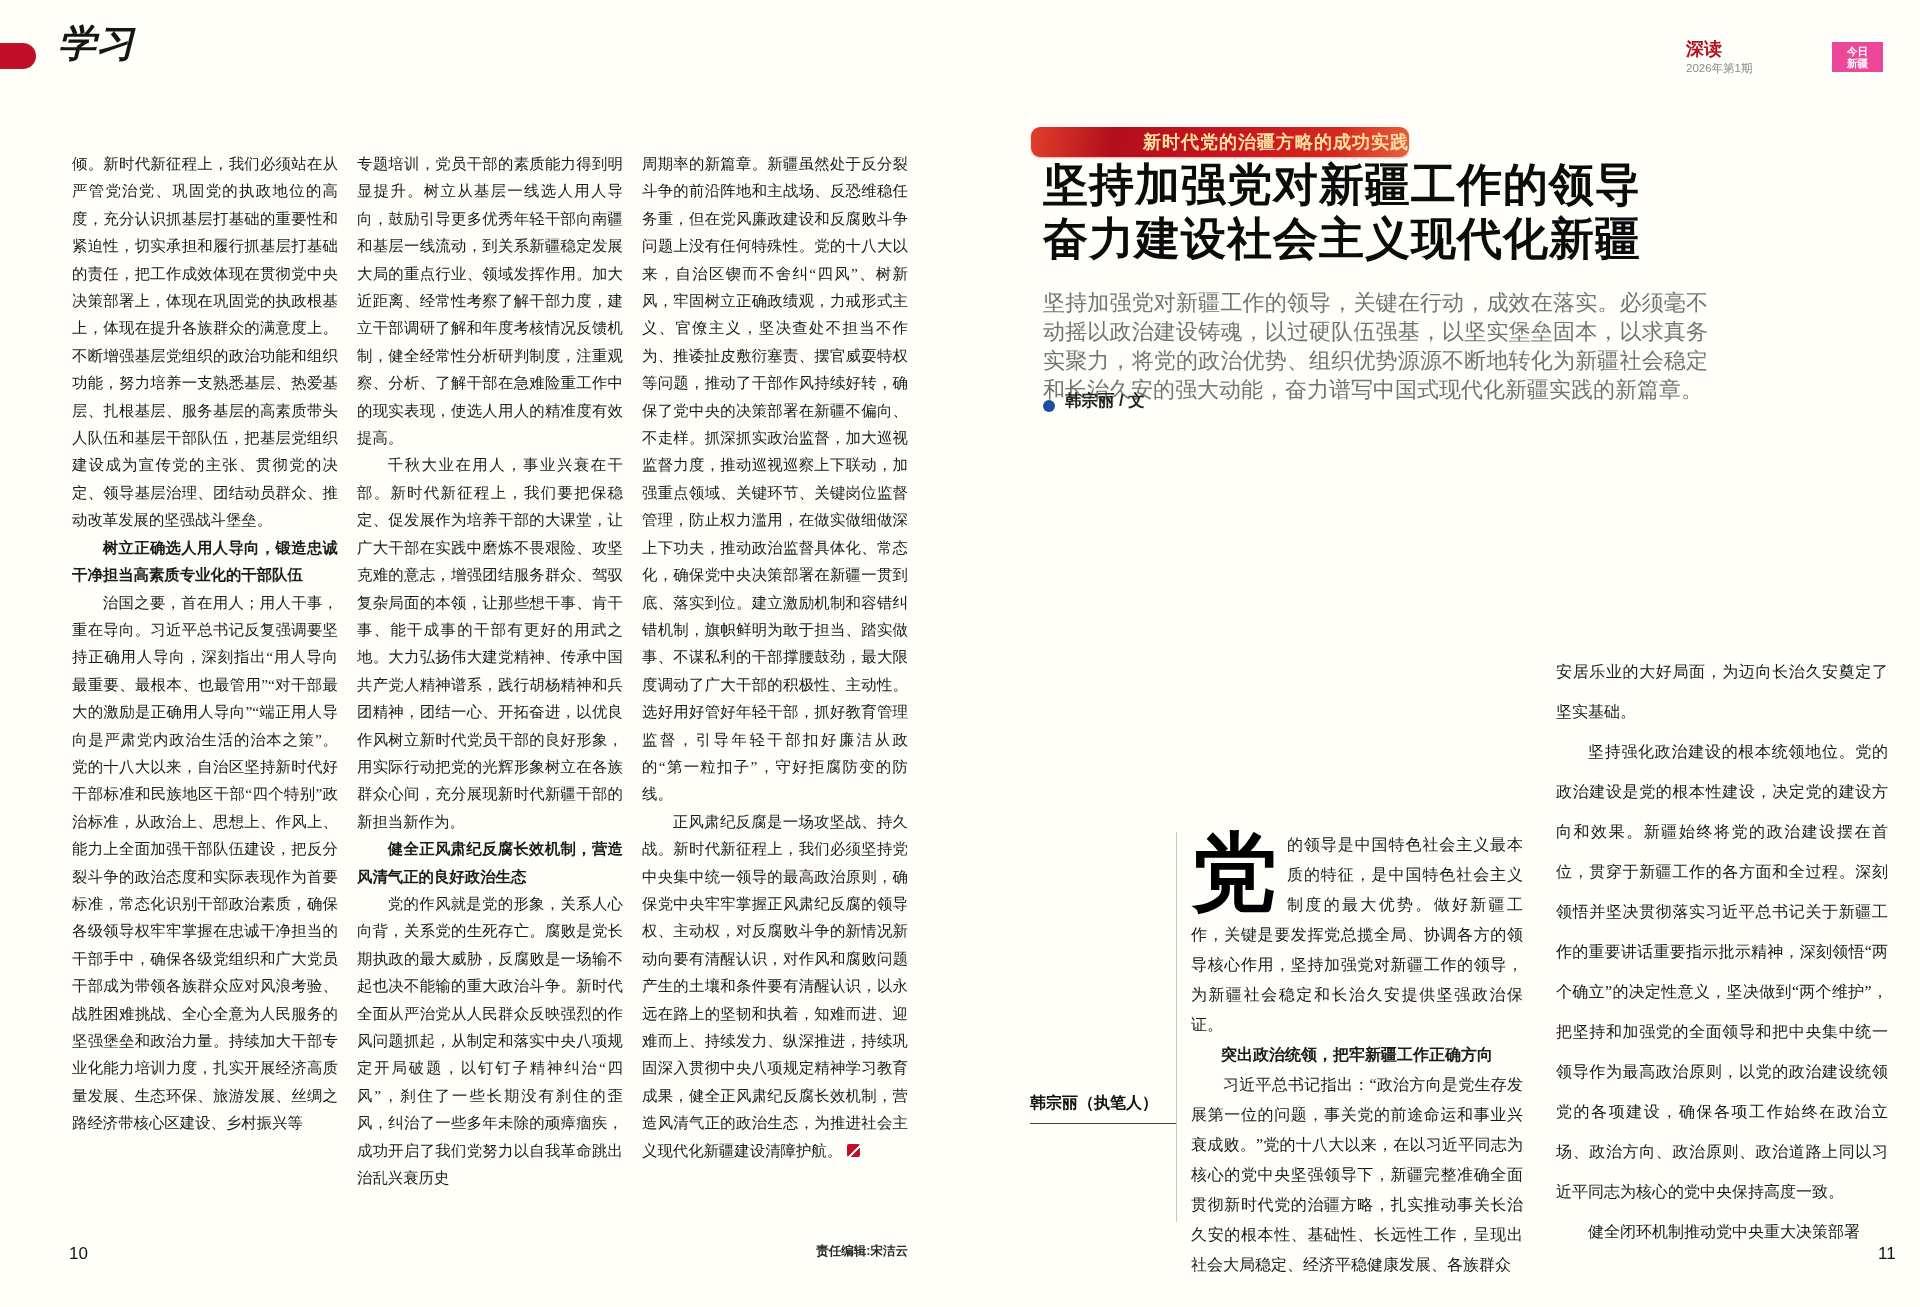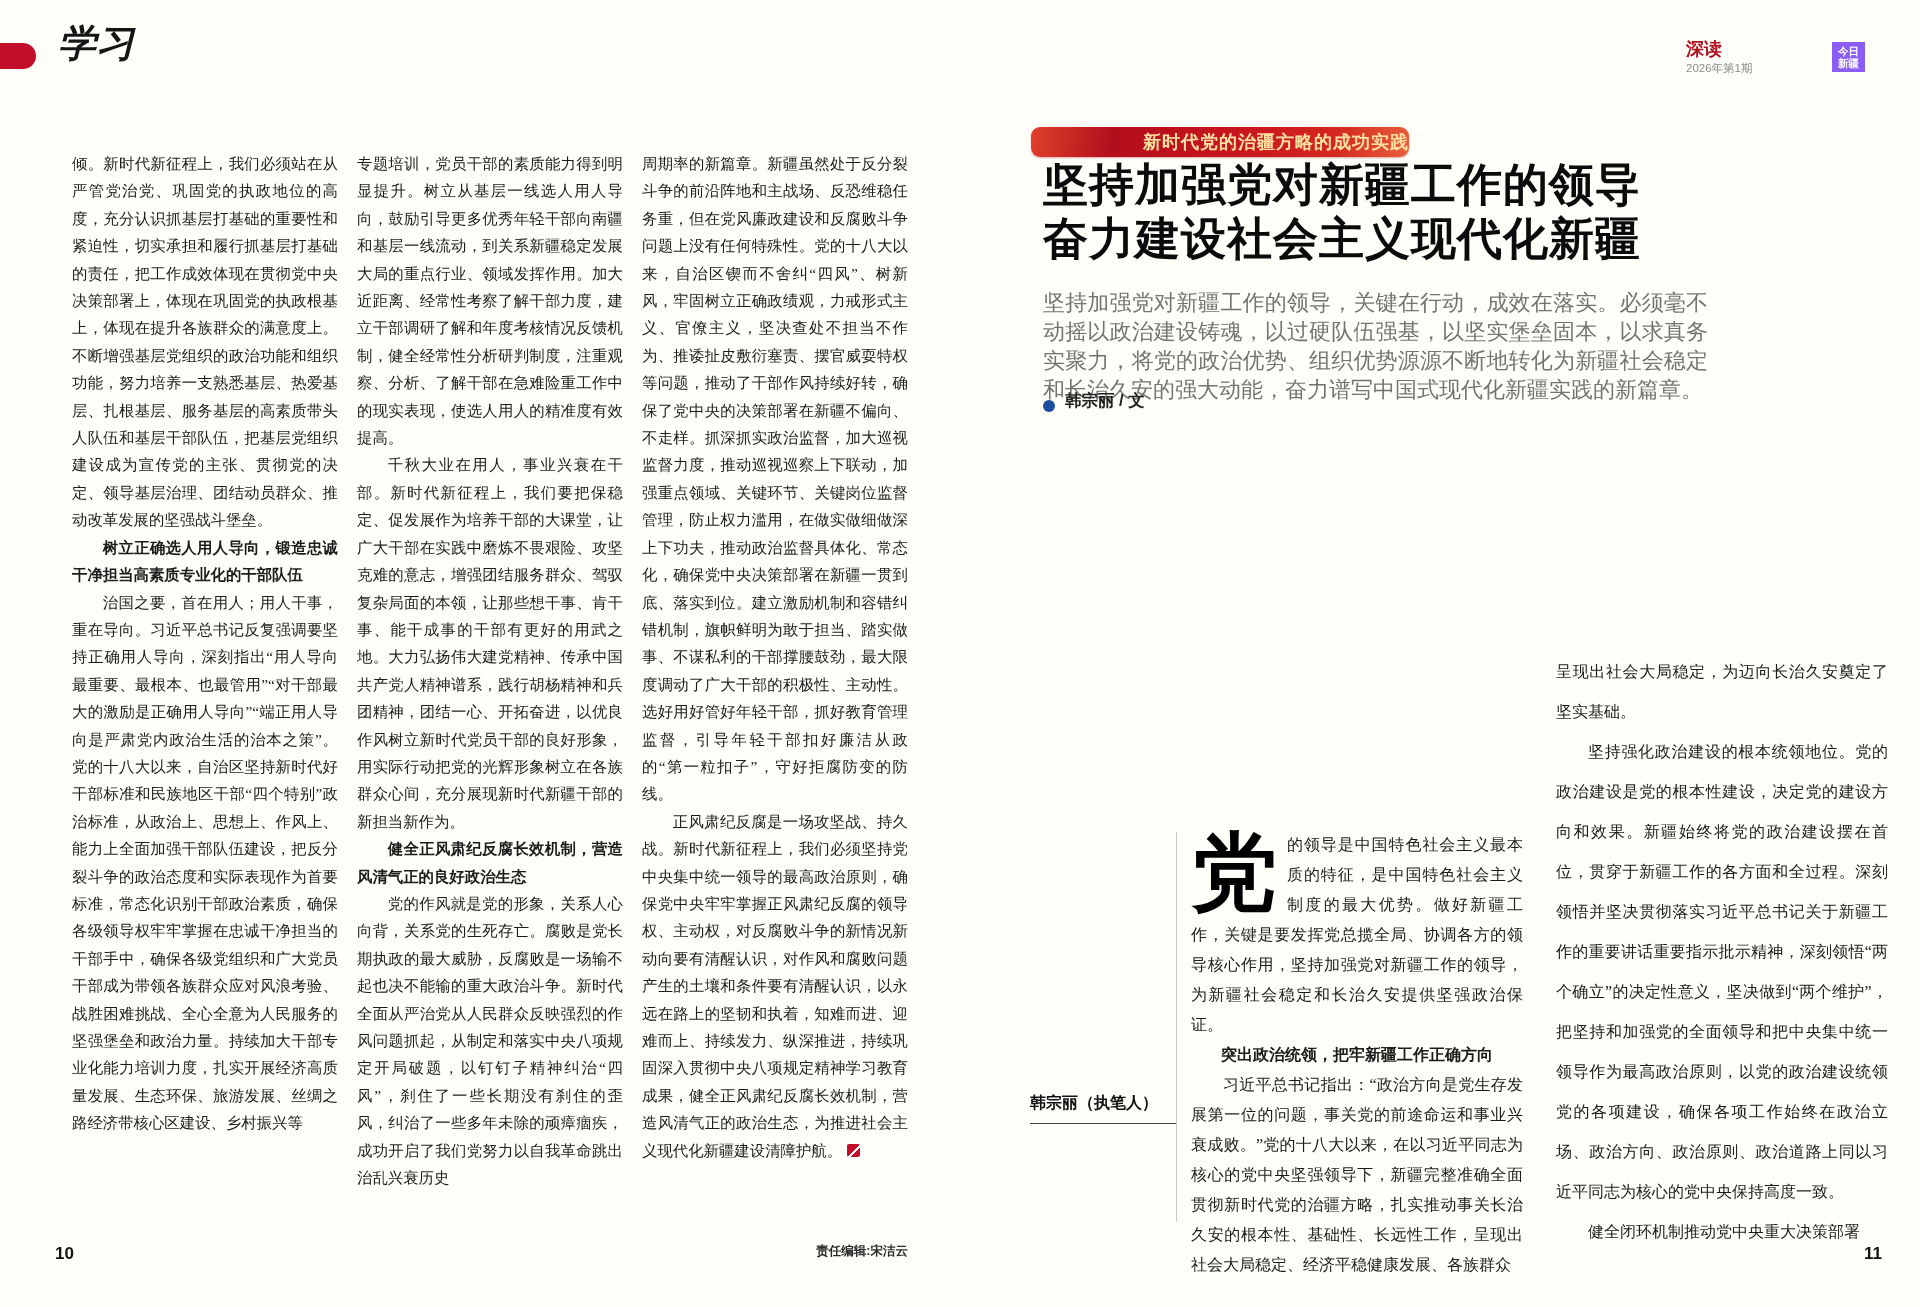--- a/index.html
+++ b/index.html
@@ -8,34 +8,34 @@
         font-family:"Liberation Serif","DejaVu Serif",serif;}
 
   
   .red-tab{position:absolute;left:0;top:43px;width:36px;height:26px;background:#c30e2a;border-radius:0 13px 13px 0;}
   .section-label{position:absolute;left:58px;top:18px;font-size:38px;font-style:italic;font-weight:600;color:#151515;}
   .masthead{position:absolute;left:1686px;top:40px;display:flex;align-items:flex-start;gap:6px;
             font-family:"Liberation Sans","DejaVu Sans",sans-serif;}
   .masthead-text{text-align:left;width:140px;}
   .masthead-title{color:#b01220;font-weight:bold;font-size:18px;line-height:19px;}
   .masthead-issue{color:#8a8a8a;font-size:11.5px;margin-top:2px;}
-  .masthead-logo{background:#8b5cf6;color:#fff;font-size:10.5px;line-height:12px;padding:3px 6px;text-align:center;font-weight:bold;margin-top:2px;}
+  .masthead-logo{background:#ec4899;color:#fff;font-size:10.5px;line-height:12px;padding:3px 15px;text-align:center;font-weight:bold;margin-top:2px;}
 
   
   .lcol{position:absolute;top:150px;width:266px;font-size:15.4px;line-height:27.4px;text-align:justify;color:#1b1b1b;}
   .lcol p{margin:0;}
   .pi{text-indent:2em;}
   .colh{font-family:"Liberation Sans","DejaVu Sans",sans-serif;font-weight:bold;text-indent:2em;margin:10px 0;}
   #lcol1{left:72px;} #lcol2{left:357px;} #lcol3{left:642px;}
 
   .endmark{display:inline-block;width:13px;height:13px;margin-left:5px;vertical-align:-1px;border-radius:2px;
            background:linear-gradient(135deg,#c30e2a 52%,#ffffff 52%,#ffffff 62%,#c30e2a 62%);}
   .editor-note{position:absolute;left:642px;top:1243px;width:266px;text-align:right;font-size:12.5px;font-weight:bold;color:#2a2a2a;
                font-family:"Liberation Sans","DejaVu Sans",sans-serif;}
-  .pagenum{position:absolute;font-size:17px;font-weight:bold;color:#111;font-family:"Liberation Sans","DejaVu Sans",sans-serif;}
+  .pagenum{position:absolute;font-size:17px;font-weight:normal;color:#111;font-family:"Liberation Sans","DejaVu Sans",sans-serif;margin-left:14px;}
   #pagenum-left{left:55px;top:1244px;}
   #pagenum-right{left:1864px;top:1244px;}
 
   
   .banner{position:absolute;left:1031px;top:127px;width:378px;height:30px;
           background:linear-gradient(100deg,#e0402b 0%,#b30e1c 22%,#c8161f 55%,#d4271f 80%,#e8603c 100%);
           color:#ffe0a0;font-weight:bold;font-size:18px;line-height:30px;text-align:right;letter-spacing:1px;
           font-family:"Liberation Sans","DejaVu Sans",sans-serif;box-shadow:0 1px 2px rgba(150,20,20,.35);border-radius:9px;}
   .title{position:absolute;left:1043px;top:158px;font-size:45px;line-height:54px;font-weight:bold;color:#0b0b0b;
          letter-spacing:1px;font-family:"Liberation Sans","DejaVu Sans",sans-serif;}
@@ -118,20 +118,20 @@
     <hr class="author-rule">
   </div>
 
   <div class="rcol" id="rcol1">
     <p><span class="dropcap">党</span><span>的领导是中国特色社会主义最本质的特征，是中国特色社会主义制度的最大优势。做好新疆工作，关键是要发挥党总揽全局、协调各方的领导核心作用，坚持加强党对新疆工作的领导，为新疆社会稳定和长治久安提供坚强政治保证。</span></p>
     <p class="rch">突出政治统领，把牢新疆工作正确方向</p>
     <p class="pi">习近平总书记指出：“政治方向是党生存发展第一位的问题，事关党的前途命运和事业兴衰成败。”党的十八大以来，在以习近平同志为核心的党中央坚强领导下，新疆完整准确全面贯彻新时代党的治疆方略，扎实推动事关长治久安的根本性、基础性、长远性工作，呈现出社会大局稳定、经济平稳健康发展、各族群众</p>
   </div>
 
   <div class="rcol" id="rcol2">
-    <p>呈现出社会大局稳定，为迈向长治久安奠定了坚实基础。</p>
+    <p>安居乐业的大好局面，为迈向长治久安奠定了坚实基础。</p>
     <p class="pi">坚持强化政治建设的根本统领地位。党的政治建设是党的根本性建设，决定党的建设方向和效果。新疆始终将党的政治建设摆在首位，贯穿于新疆工作的各方面和全过程。深刻领悟并坚决贯彻落实习近平总书记关于新疆工作的重要讲话重要指示批示精神，深刻领悟“两个确立”的决定性意义，坚决做到“两个维护”，把坚持和加强党的全面领导和把中央集中统一领导作为最高政治原则，以党的政治建设统领党的各项建设，确保各项工作始终在政治立场、政治方向、政治原则、政治道路上同以习近平同志为核心的党中央保持高度一致。</p>
     <p class="pi">健全闭环机制推动党中央重大决策部署</p>
   </div>
 
   <div class="pagenum" id="pagenum-right">11</div>
 
 </div>
 
 </body></html>

